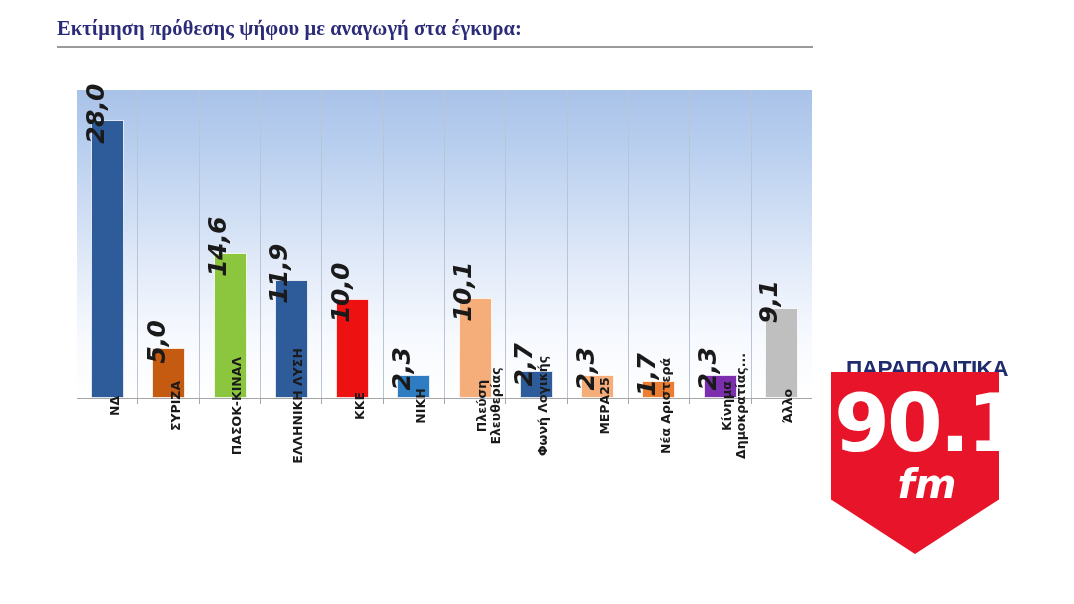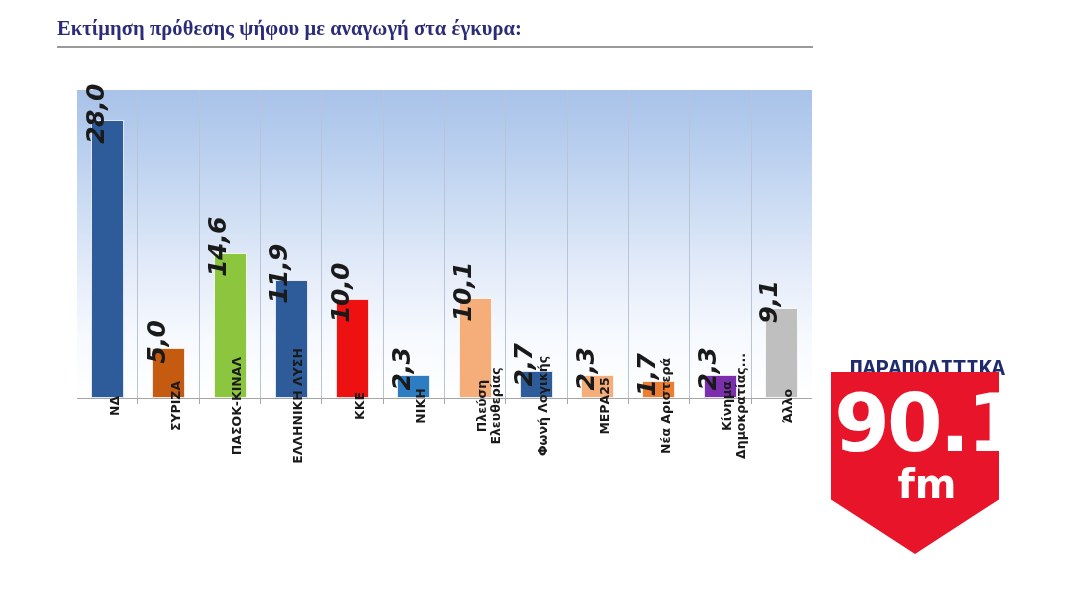--- a/index.html
+++ b/index.html
@@ -172,21 +172,21 @@
     position: absolute;
     top: 0;
     left: 0;
     width: 202px;
     text-align: center;
     font-size: 22.5px;
     font-weight: bold;
     color: #1F2B6C;
     letter-spacing: -0.6px;
     line-height: 1;
-    font-family: Liberation Mono, monospace;
+    font-family: Liberation Sans, sans-serif;
   }
   #logo-shield {
     position: absolute;
     top: 14px;
     left: 5px;
     width: 168px;
     height: 182px;
     background: #E8152A;
     clip-path: polygon(0% 0%, 100% 0%, 100% 70%, 50% 100%, 0% 70%);
   }
@@ -203,20 +203,21 @@
     letter-spacing: -3px;
   }
   #logo-fm {
     position: absolute;
     top: 92px;
     left: 0;
     width: 192px;
     text-align: center;
     font-size: 40px;
     font-weight: bold;
+    font-style: italic;
     color: #ffffff;
     line-height: 1;
   }
 </style>
 </head>
 <body>
 
 <div id="title-block">
   <div id="chart-title">Εκτίμηση πρόθεσης ψήφου με αναγωγή στα έγκυρα:</div>
   <div id="title-rule"></div>

